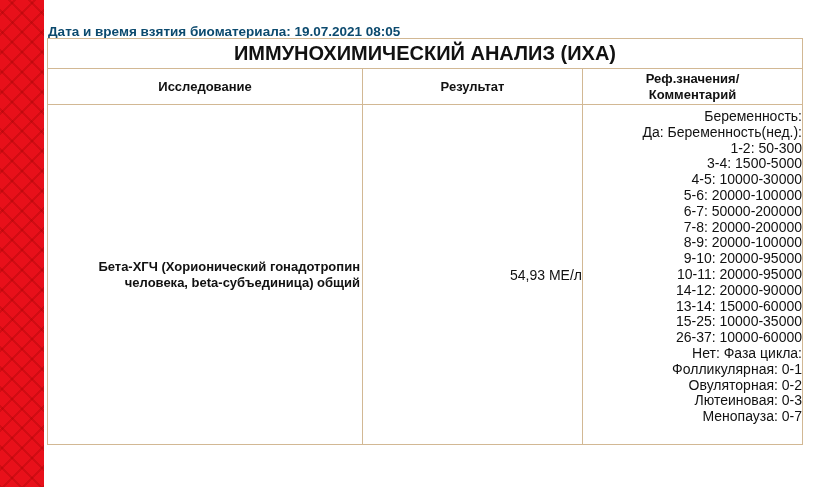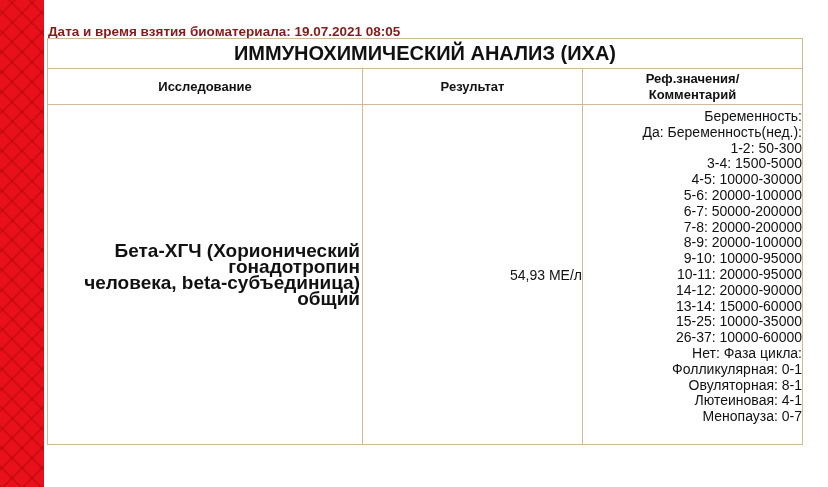--- a/index.html
+++ b/index.html
@@ -8,33 +8,33 @@
     font-family:"Liberation Sans", sans-serif; color:#111;
   }
   .stripe {
     position:absolute; left:0; top:0; width:44px; height:487px;
     background-color:#e8101a;
     background-image:
       repeating-linear-gradient(45deg, rgba(150,0,0,0.28) 0 2px, transparent 2px 14px),
       repeating-linear-gradient(-45deg, rgba(150,0,0,0.28) 0 2px, transparent 2px 14px);
   }
   .date-line {
-    position:absolute; left:48px; top:24px; font-size:13.5px; font-weight:bold; color:#7f1d1d; white-space:nowrap;
+    position:absolute; left:48px; top:24px; font-size:13.5px; font-weight:bold; color:#0c4a6e; white-space:nowrap;
   }
   table.report {
     position:absolute; left:47px; top:38px; width:755px;
     border-collapse:collapse; table-layout:fixed;
   }
   table.report td, table.report th {
     border:1.5px solid #d2b894; padding:0; vertical-align:middle;
   }
   .title-cell { height:29px; text-align:center; font-size:20px; font-weight:bold; }
   .hdr { height:35px; text-align:center; font-size:13px; font-weight:bold; line-height:16px; }
   .data-row td { height:335px;text-align:right; }
-  .study { font-size:19px; font-weight:bold; padding:0 2px 0 4px !important; line-height:16px; text-align:justify; }
+  .study { font-size:13px; font-weight:bold; padding:0 2px 0 4px !important; line-height:16px; text-align:justify; }
   .result { font-size:14px; padding-left:4px !important; }
   .ref { vertical-align:top !important; font-size:14px; line-height:15.8px; padding:4px 0 0 10px !important; }
   .ref .l1 { padding-left:4px; }
   .ref .l2 { padding-left:10px; }
 </style>
 </head>
 <body>
 
 <div class="stripe"></div>
 
@@ -67,27 +67,27 @@
     <td class="ref">
       <div>Беременность:</div>
       <div class="l1">Да: Беременность(нед.):</div>
       <div class="l2">1-2: 50-300</div>
       <div class="l2">3-4: 1500-5000</div>
       <div class="l2">4-5: 10000-30000</div>
       <div class="l2">5-6: 20000-100000</div>
       <div class="l2">6-7: 50000-200000</div>
       <div class="l2">7-8: 20000-200000</div>
       <div class="l2">8-9: 20000-100000</div>
-      <div class="l2">9-10: 10000-95000</div>
+      <div class="l2">9-10: 20000-95000</div>
       <div class="l2">10-11: 20000-95000</div>
       <div class="l2">14-12: 20000-90000</div>
       <div class="l2">13-14: 15000-60000</div>
       <div class="l2">15-25: 10000-35000</div>
       <div class="l2">26-37: 10000-60000</div>
       <div class="l1">Нет: Фаза цикла:</div>
       <div class="l2">Фолликулярная: 0-1</div>
-      <div class="l2">Овуляторная: 8-1</div>
-      <div class="l2">Лютеиновая: 4-1</div>
+      <div class="l2">Овуляторная: 0-2</div>
+      <div class="l2">Лютеиновая: 0-3</div>
       <div class="l2">Менопауза: 0-7</div>
     </td>
   </tr>
 </tbody>
   </table>
 
 </body></html>

